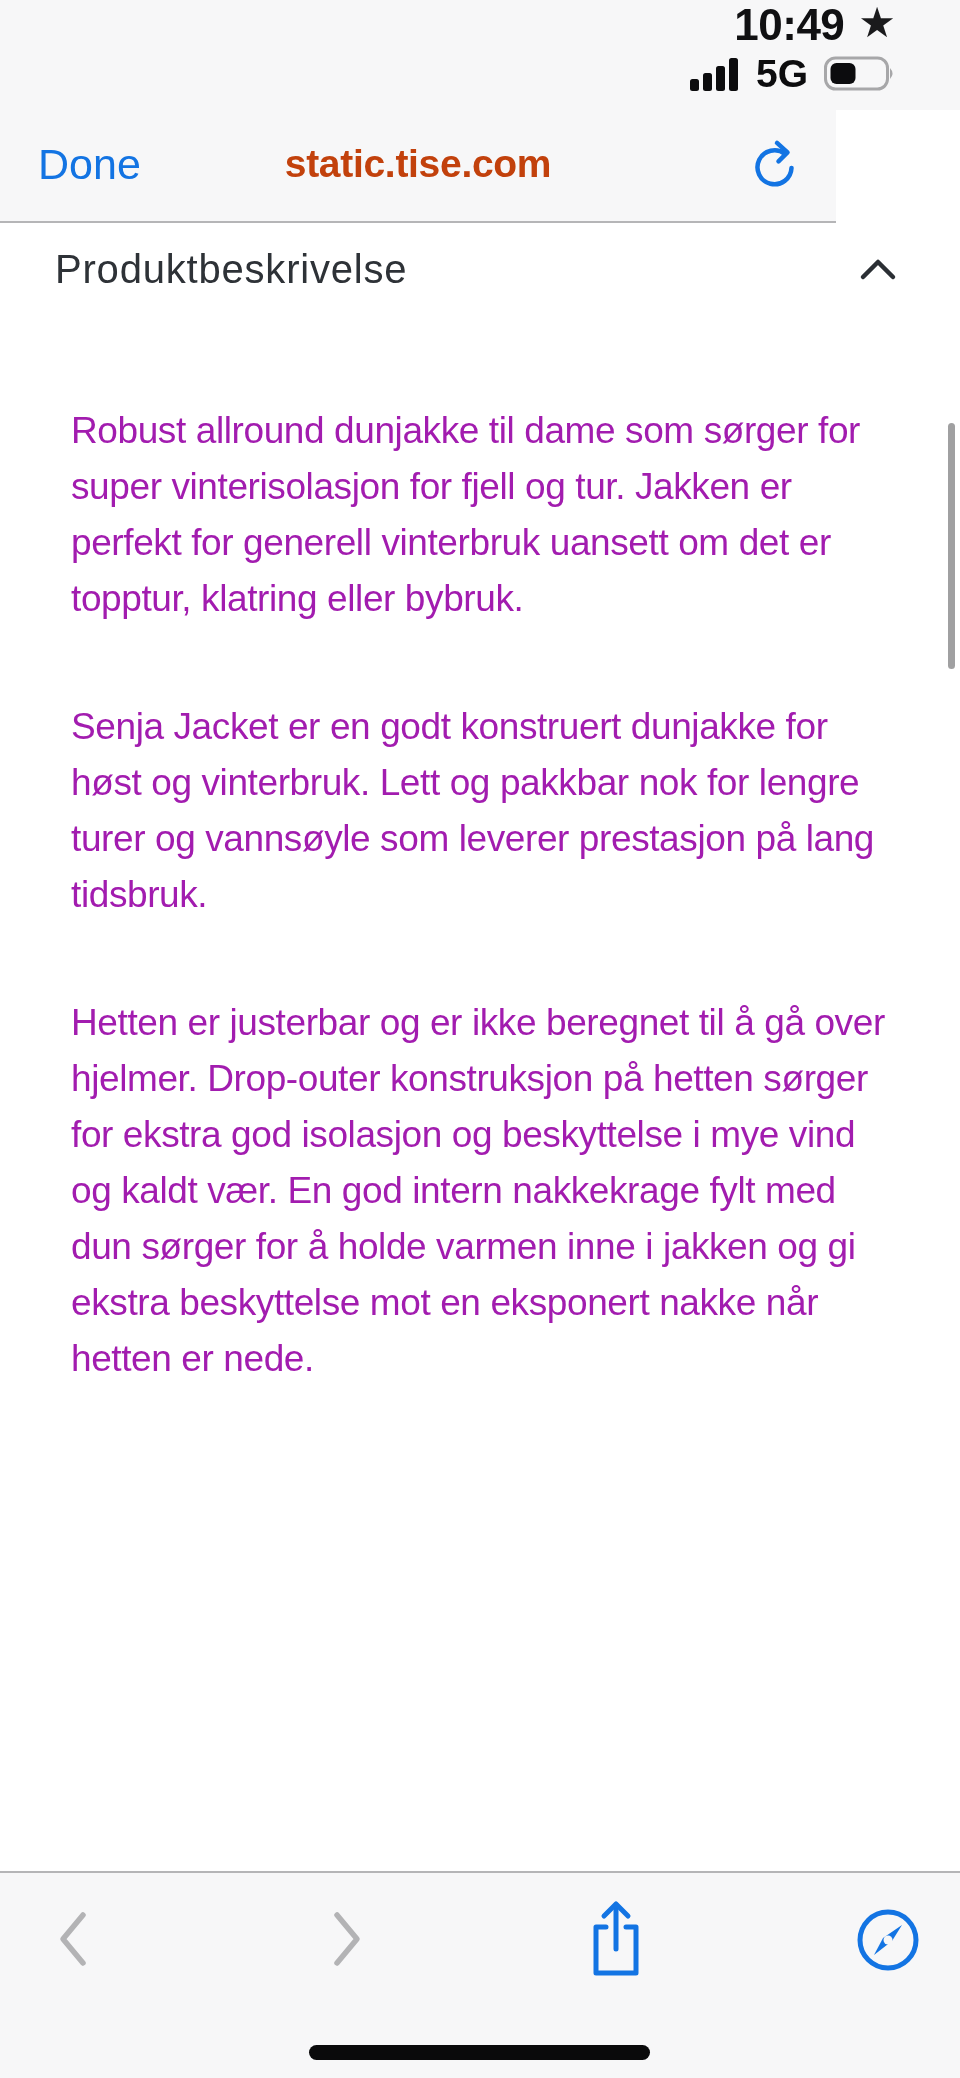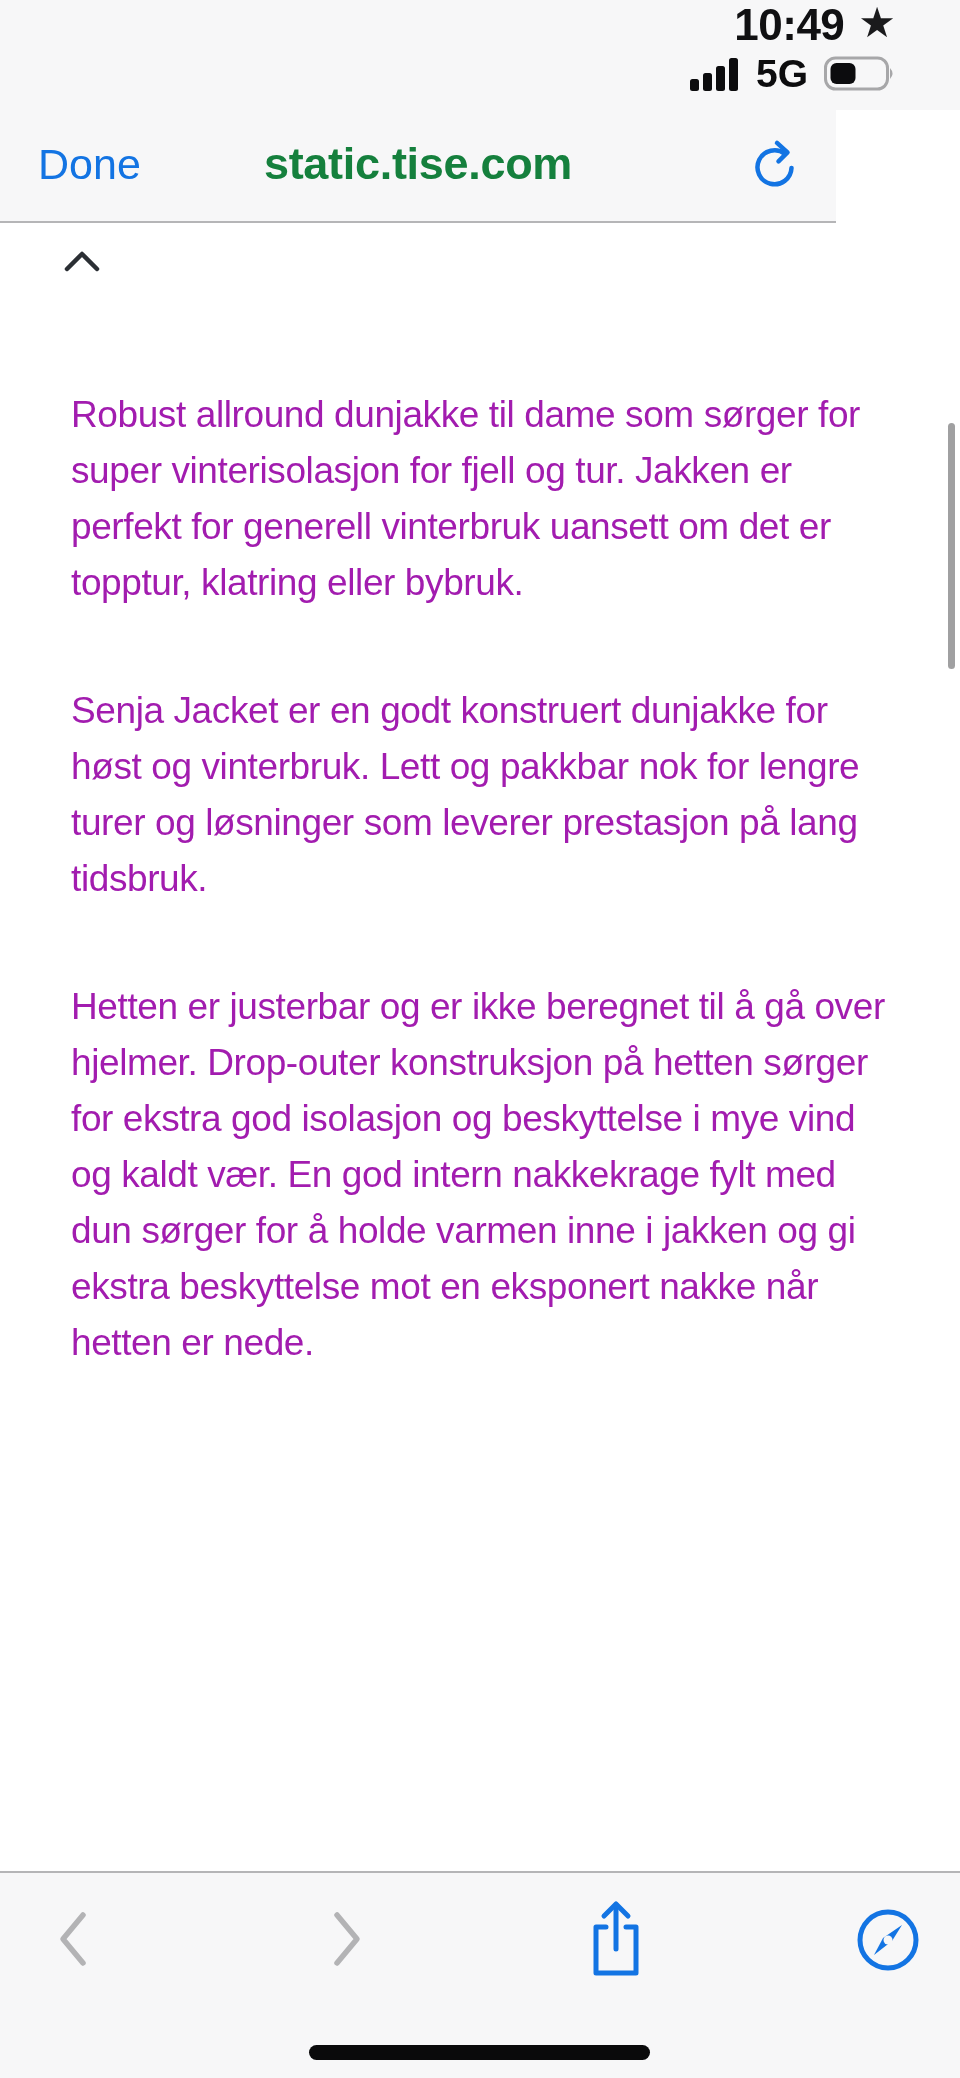--- a/index.html
+++ b/index.html
@@ -25,21 +25,21 @@
     position:absolute;top:110px;left:0;width:836px;height:113px;
     background:#f7f7f8;border-bottom:2px solid #b5b5b7;box-sizing:border-box;
   }
   .done-btn{
     position:absolute;left:38px;top:50%;transform:translateY(-54%);
     font-size:43px;color:#1374e3;background:none;border:none;padding:0;
     font-family:"Liberation Sans",sans-serif;cursor:pointer;
   }
   .url-label{
     position:absolute;left:0;right:0;top:50%;transform:translateY(-54%);
-    text-align:center;font-size:45px;font-weight:700;color:#15803d;letter-spacing:-0.3px;
+    text-align:center;font-size:39px;font-weight:700;color:#c2410c;letter-spacing:-0.3px;
   }
   .reload-btn{
     position:absolute;right:36px;top:50%;transform:translateY(-52%);
     background:none;border:none;padding:0;cursor:pointer;line-height:0;
   }
   
   .content{
     position:absolute;top:223px;left:0;width:960px;height:1648px;
     background:#ffffff;box-sizing:border-box;padding:0 55px;
   }
@@ -113,31 +113,32 @@
         <svg width="50" height="54" viewBox="0 0 50 54">
           <path d="M35 16 A 17 17 0 1 0 41.5 30" fill="none" stroke="#1374e3" stroke-width="4.5" stroke-linecap="round"></path>
           <path d="M27 5 L37.5 14.5 L28.5 23.5" fill="none" stroke="#1374e3" stroke-width="4.5" stroke-linecap="round" stroke-linejoin="round"></path>
         </svg>
       </span>
     </button>
   </div>
 
   <div class="content">
     <div class="section-header">
+      <span class="section-title">Produktbeskrivelse</span>
       <button class="collapse-btn">
         <span>
           <svg width="38" height="24" viewBox="0 0 38 24">
             <polyline points="4,20 19,5 34,20" fill="none" stroke="#2b2f34" stroke-width="4.5" stroke-linecap="round" stroke-linejoin="round"></polyline>
           </svg>
         </span>
       </button>
     </div>
     <div class="body-text">
       <p class="first">Robust allround dunjakke til dame som sørger for super vinterisolasjon for fjell og tur. Jakken er perfekt for generell vinterbruk uansett om det er topptur, klatring eller bybruk.</p>
-      <p>Senja Jacket er en godt konstruert dunjakke for høst og vinterbruk. Lett og pakkbar nok for lengre turer og løsninger som leverer prestasjon på lang tidsbruk.</p>
+      <p>Senja Jacket er en godt konstruert dunjakke for høst og vinterbruk. Lett og pakkbar nok for lengre turer og vannsøyle som leverer prestasjon på lang tidsbruk.</p>
       <p>Hetten er justerbar og er ikke beregnet til å gå over hjelmer. Drop-outer konstruksjon på hetten sørger for ekstra god isolasjon og beskyttelse i mye vind og kaldt vær. En god intern nakkekrage fylt med dun sørger for å holde varmen inne i jakken og gi ekstra beskyttelse mot en eksponert nakke når hetten er nede.</p>
     </div>
   </div>
 
   <div class="scrollbar-thumb"></div>
 
   <div class="bottom-bar">
     <button class="tb-btn tb-back" aria-disabled="true">
       <span>
         <svg width="30" height="56" viewBox="0 0 30 56">

